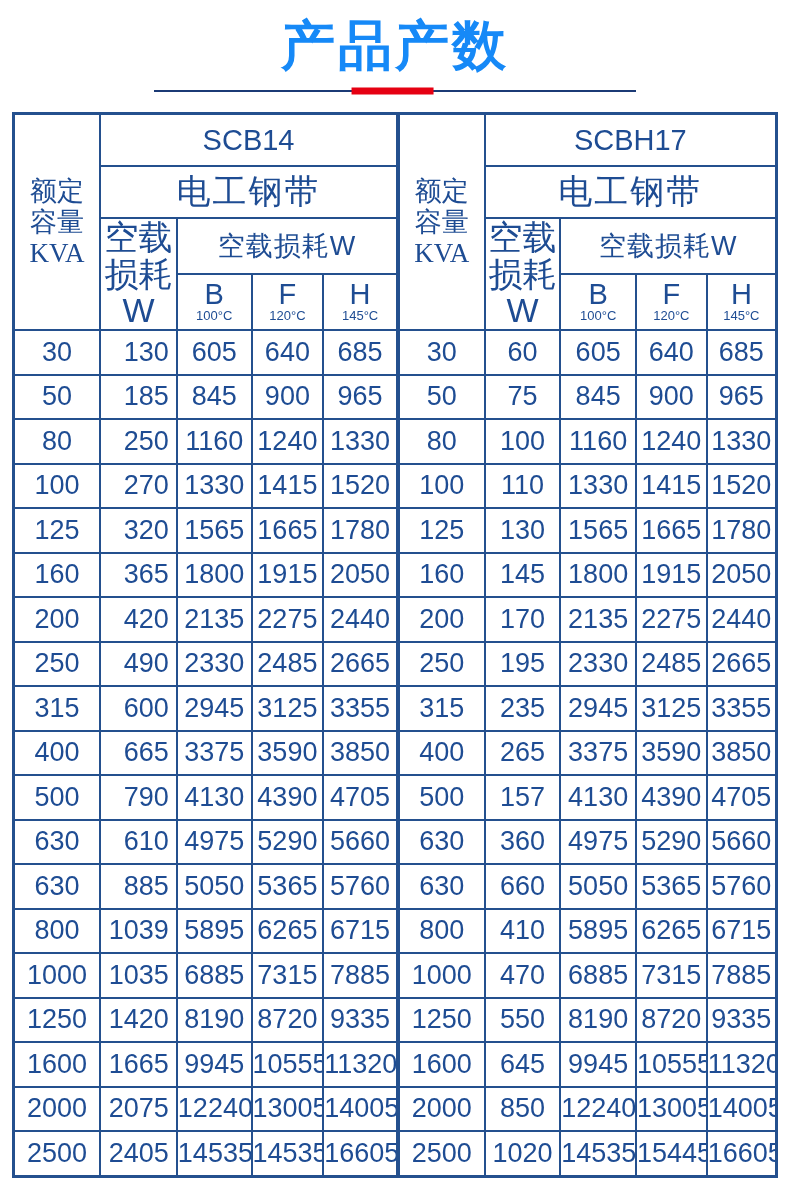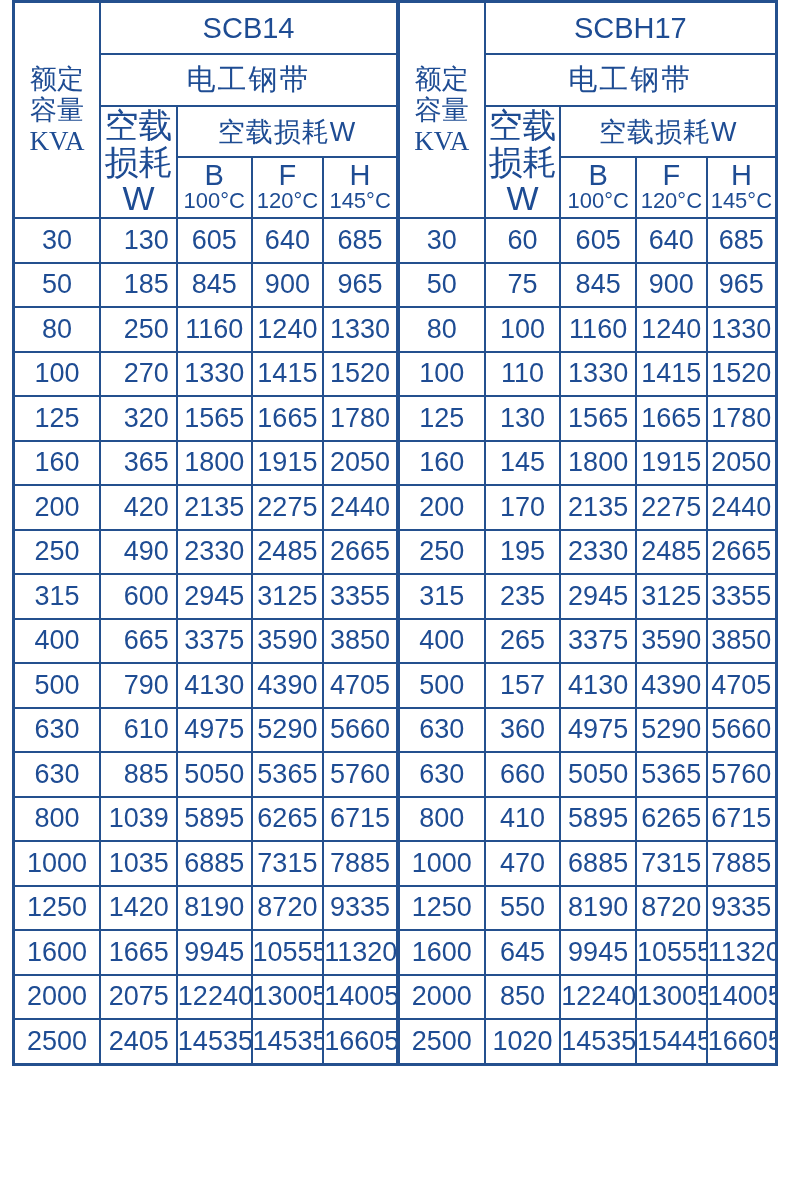--- a/index.html
+++ b/index.html
@@ -74,38 +74,44 @@
   col.w-c8 { width: 9.27%; }
   col.w-c9 { width: 9.14%; }
 
   tr.h-row1 th { height: 50px; margin-left: 16px; }
   tr.h-row2 th { height: 50px; }
   tr.h-row3 th { height: 44px; }
   tr.h-row4 th { height: 44px; }
 
   .capacity-head { font-size: 27px; line-height: 1.15; font-family: Liberation Serif, serif; }
   .model-head    { font-size: 29px; }
-  .material-head { font-size: 29px; letter-spacing: 2px; }
+  .material-head { font-size: 34px; letter-spacing: 2px; }
   .noload-head   { font-size: 34px; line-height: 1.08; }
   .load-head     { font-size: 27px; text-align: left; padding-left: 10px; letter-spacing: 1px; margin-left: 8px; }
   .grade-letter  { font-size: 29px; line-height: 1.0; }
-  .grade-temp    { font-size: 22px; line-height: 1.0; padding-bottom: 2px; }
+  .grade-temp    { font-size: 13px; line-height: 1.0; padding-bottom: 2px; }
 
   .spec-table tbody td {
     height: 42.5px;
     font-size: 27px;
   }
   
   .spec-table tbody td.c1 { text-align: right; padding-right: 7px; }
 </style>
 </head>
 <body>
 
 <div class="page">
 
+  <div class="title-block">
+    <div class="page-title">产品产数</div>
+    <div class="title-underline">
+      <div class="accent"></div>
+    </div>
+  </div>
 
   <table class="spec-table">
     <colgroup>
       <col class="w-c0">
         <col class="w-c1">
         <col class="w-c2">
         <col class="w-c3">
         <col class="w-c4">
       <col class="w-c5">
         <col class="w-c6">

